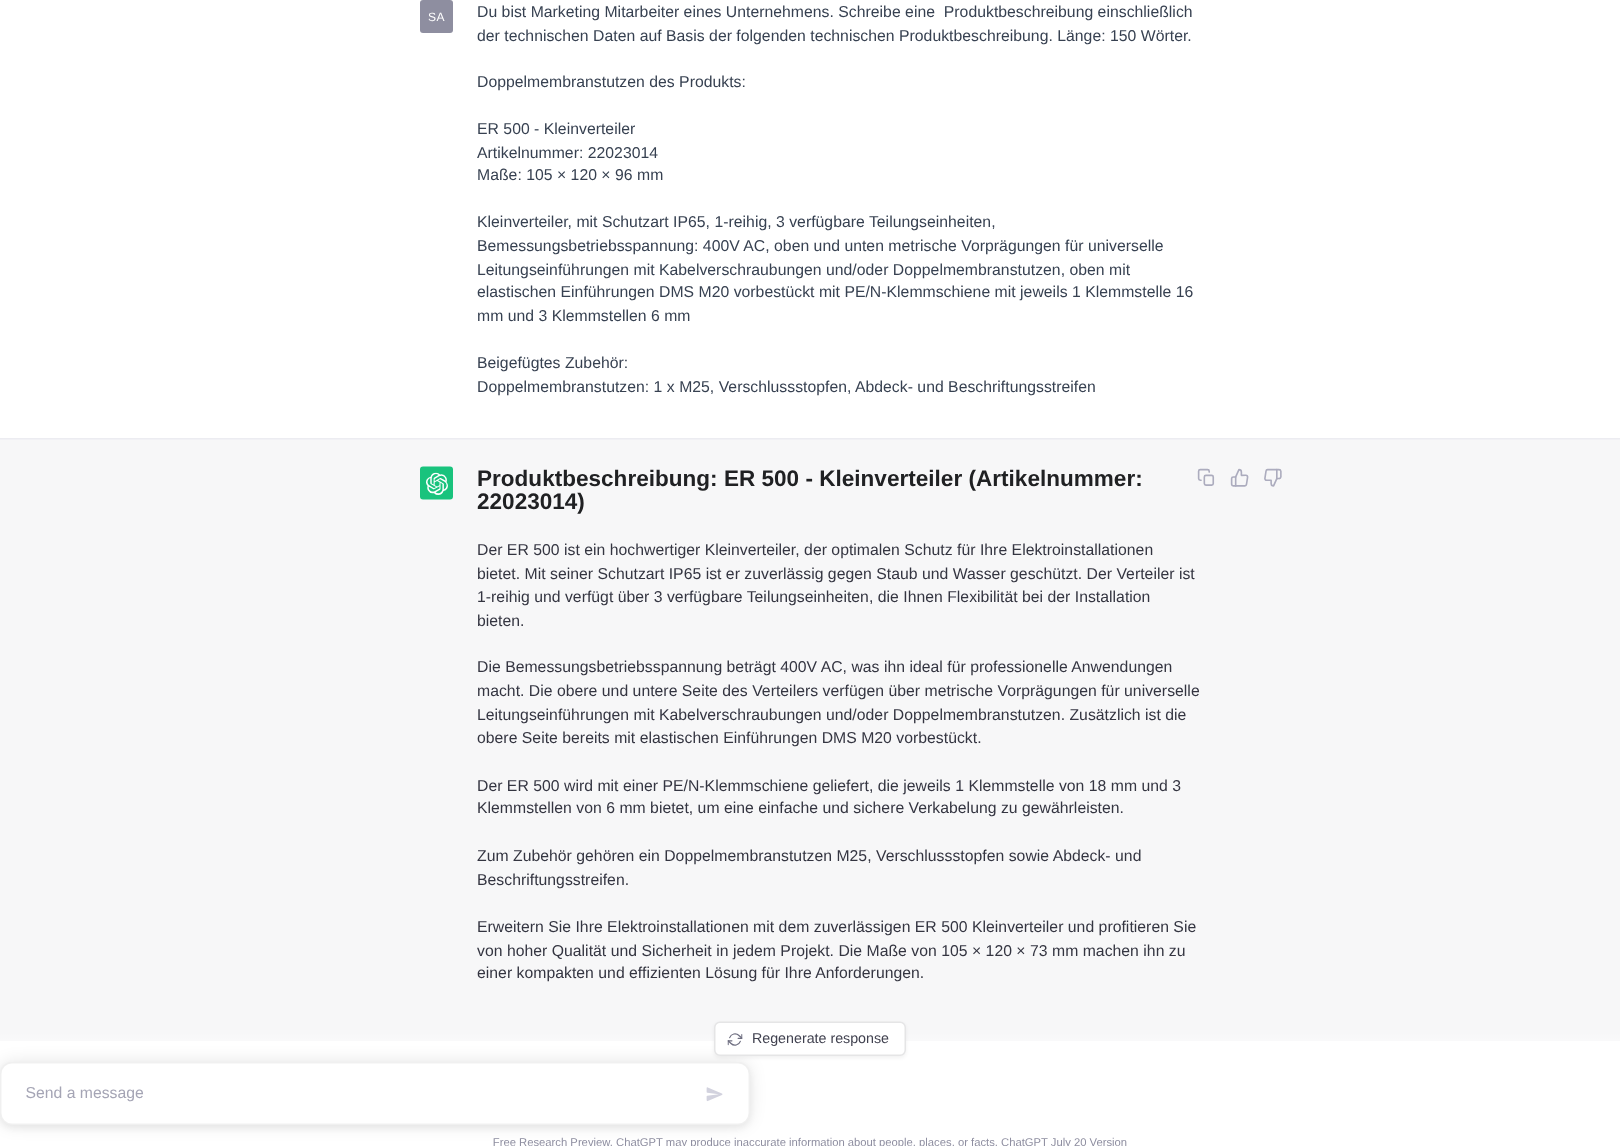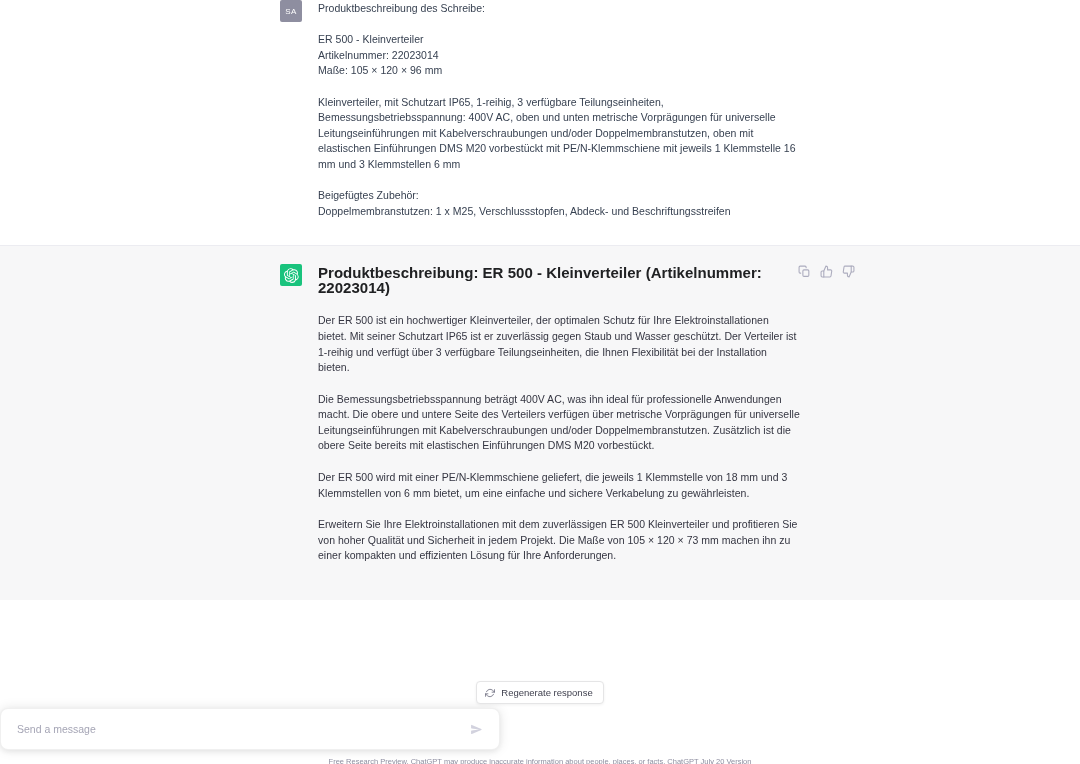--- a/index.html
+++ b/index.html
@@ -212,21 +212,22 @@
 <body>
 
 <div id="app">
 
   <div class="msg-row user">
     <div class="msg-inner">
       <div class="avatar user-av">
         <span>SA</span>
       </div>
       <div class="msg-body">
-        <p>Produktbeschreibung des Schreibe:</p>
+        <p>Du bist Marketing Mitarbeiter eines Unternehmens. Schreibe eine  Produktbeschreibung einschließlich der technischen Daten auf Basis der folgenden technischen Produktbeschreibung. Länge: 150 Wörter.</p>
+        <p>Doppelmembranstutzen des Produkts:</p>
         <p>ER 500 - Kleinverteiler
 Artikelnummer: 22023014
 Maße: 105 × 120 × 96 mm</p>
         <p>Kleinverteiler, mit Schutzart IP65, 1-reihig, 3 verfügbare Teilungseinheiten, Bemessungsbetriebsspannung: 400V AC, oben und unten metrische Vorprägungen für universelle Leitungseinführungen mit Kabelverschraubungen und/oder Doppelmembranstutzen, oben mit elastischen Einführungen DMS M20 vorbestückt mit PE/N-Klemmschiene mit jeweils 1 Klemmstelle 16 mm und 3 Klemmstellen 6 mm</p>
         <p>Beigefügtes Zubehör:
 Doppelmembranstutzen: 1 x M25, Verschlussstopfen, Abdeck- und Beschriftungsstreifen</p>
       </div>
     </div>
   </div>
 
@@ -257,20 +258,21 @@
               <path d="M10 15v4a3 3 0 0 0 3 3l4-9V2H5.72a2 2 0 0 0-2 1.7l-1.38 9a2 2 0 0 0 2 2.3z"></path>
               <path d="M17 2h2.67A2.31 2.31 0 0 1 22 4v7a2.31 2.31 0 0 1-2.33 2H17"></path>
             </svg>
           </span>
         </div>
 
         <div class="resp-title">Produktbeschreibung: ER 500 - Kleinverteiler (Artikelnummer: 22023014)</div>
         <p>Der ER 500 ist ein hochwertiger Kleinverteiler, der optimalen Schutz für Ihre Elektroinstallationen bietet. Mit seiner Schutzart IP65 ist er zuverlässig gegen Staub und Wasser geschützt. Der Verteiler ist 1-reihig und verfügt über 3 verfügbare Teilungseinheiten, die Ihnen Flexibilität bei der Installation bieten.</p>
         <p>Die Bemessungsbetriebsspannung beträgt 400V AC, was ihn ideal für professionelle Anwendungen macht. Die obere und untere Seite des Verteilers verfügen über metrische Vorprägungen für universelle Leitungseinführungen mit Kabelverschraubungen und/oder Doppelmembranstutzen. Zusätzlich ist die obere Seite bereits mit elastischen Einführungen DMS M20 vorbestückt.</p>
         <p>Der ER 500 wird mit einer PE/N-Klemmschiene geliefert, die jeweils 1 Klemmstelle von 18 mm und 3 Klemmstellen von 6 mm bietet, um eine einfache und sichere Verkabelung zu gewährleisten.</p>
+        <p>Zum Zubehör gehören ein Doppelmembranstutzen M25, Verschlussstopfen sowie Abdeck- und Beschriftungsstreifen.</p>
         <p>Erweitern Sie Ihre Elektroinstallationen mit dem zuverlässigen ER 500 Kleinverteiler und profitieren Sie von hoher Qualität und Sicherheit in jedem Projekt. Die Maße von 105 × 120 × 73 mm machen ihn zu einer kompakten und effizienten Lösung für Ihre Anforderungen.</p>
       </div>
     </div>
   </div>
 
   <div class="composer-zone"></div>
 
   <div class="regen-wrap">
     <button class="regen-btn">
       <span class="ricon">

